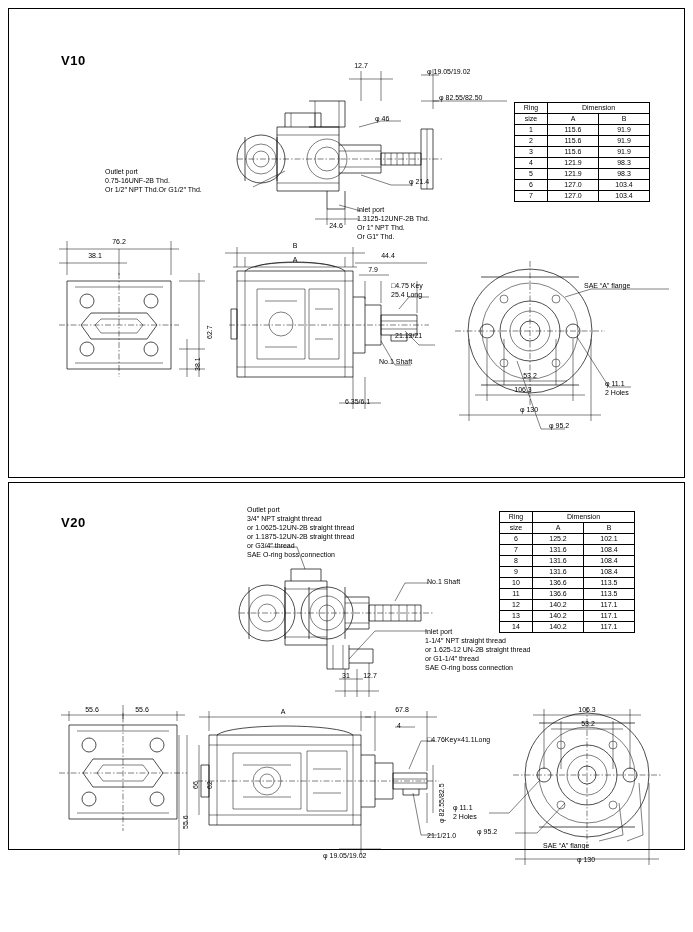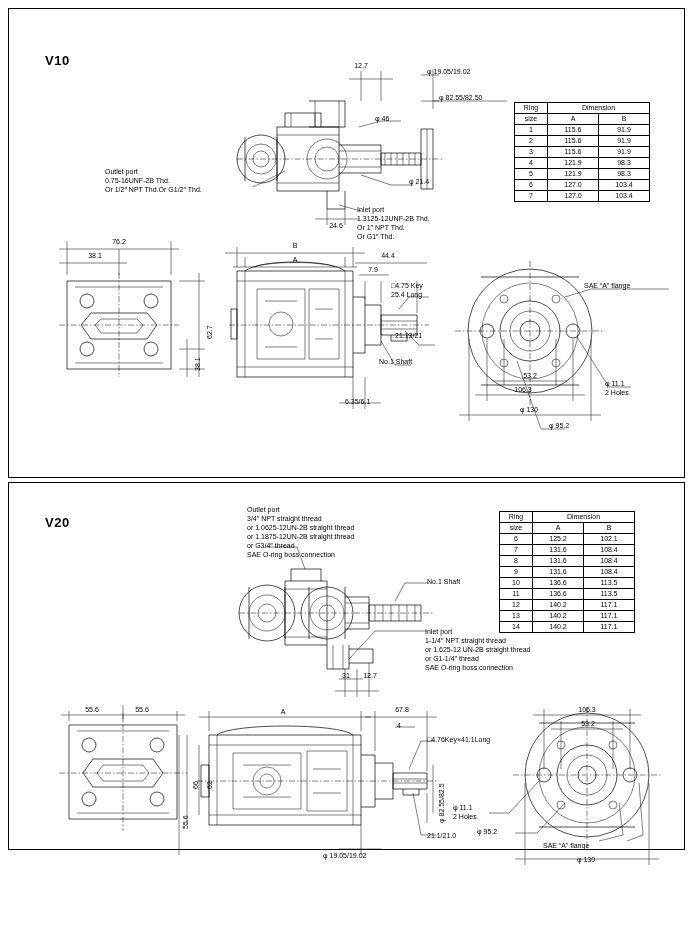--- a/index.html
+++ b/index.html
@@ -24,20 +24,21 @@
     box-sizing: border-box;
   }
   #panel-v10 { left: 8px; top: 8px; width: 677px; height: 470px; }
   #panel-v20 { left: 8px; top: 482px; width: 677px; height: 368px; }
 
   .panel-title {
     position: absolute;
     font-size: 13px;
     font-weight: bold;
     letter-spacing: 0.5px;
+    margin-left: 16px;
   }
 
   
   .lbl {
     position: absolute;
     font-size: 7px;
     line-height: 9px;
     white-space: pre;
     color: #000;
   }

